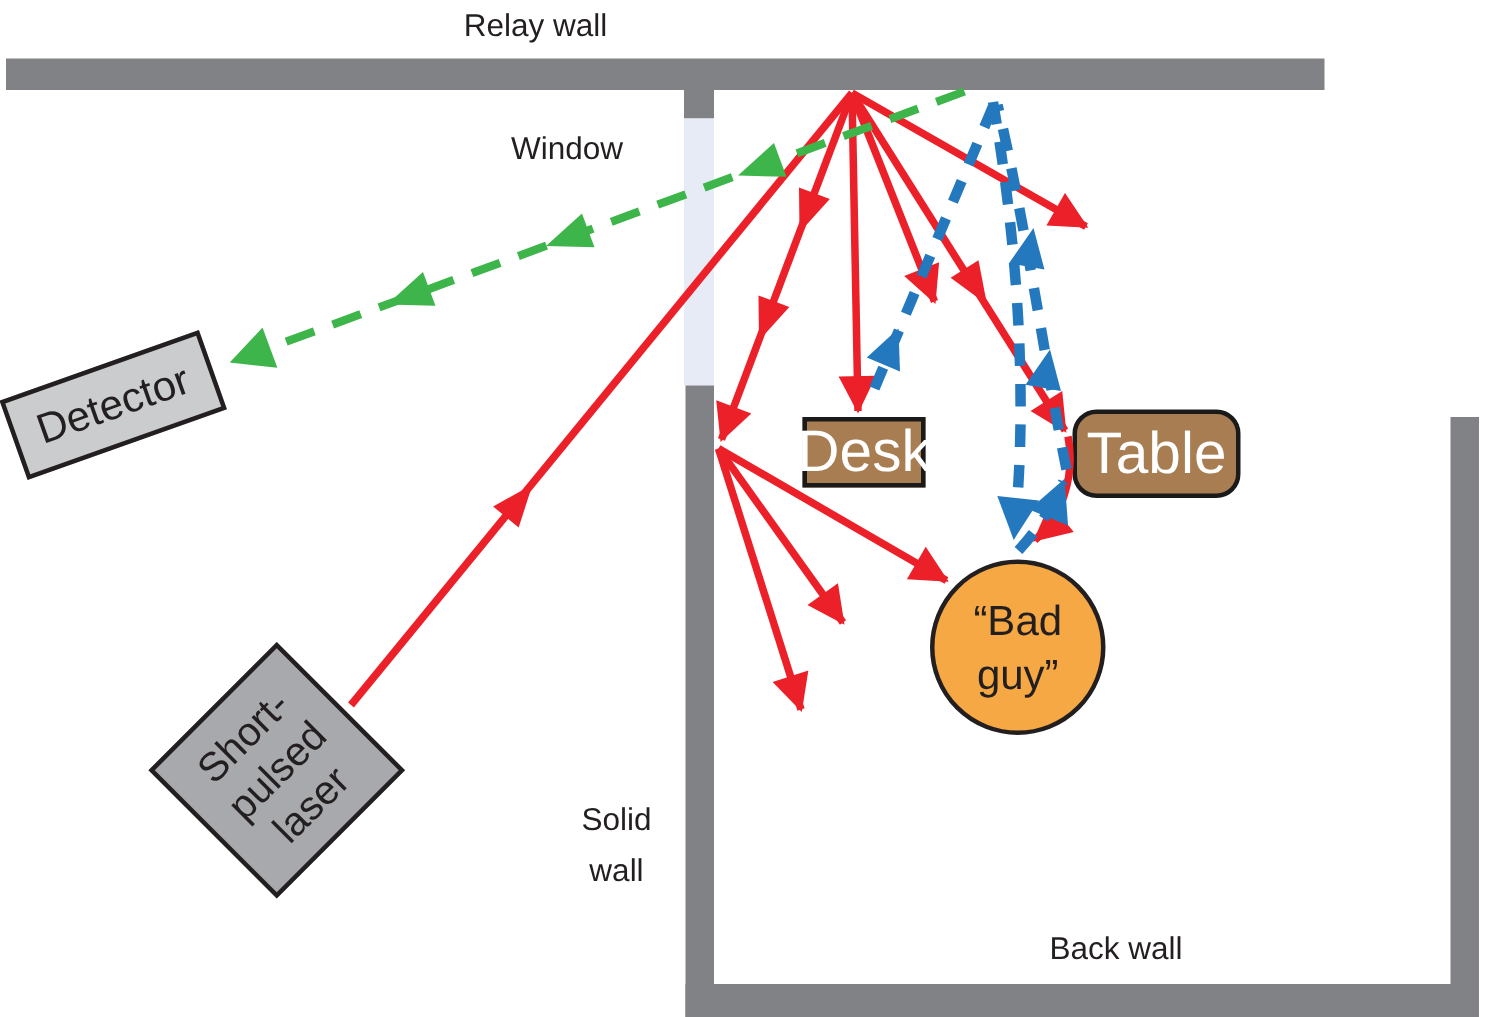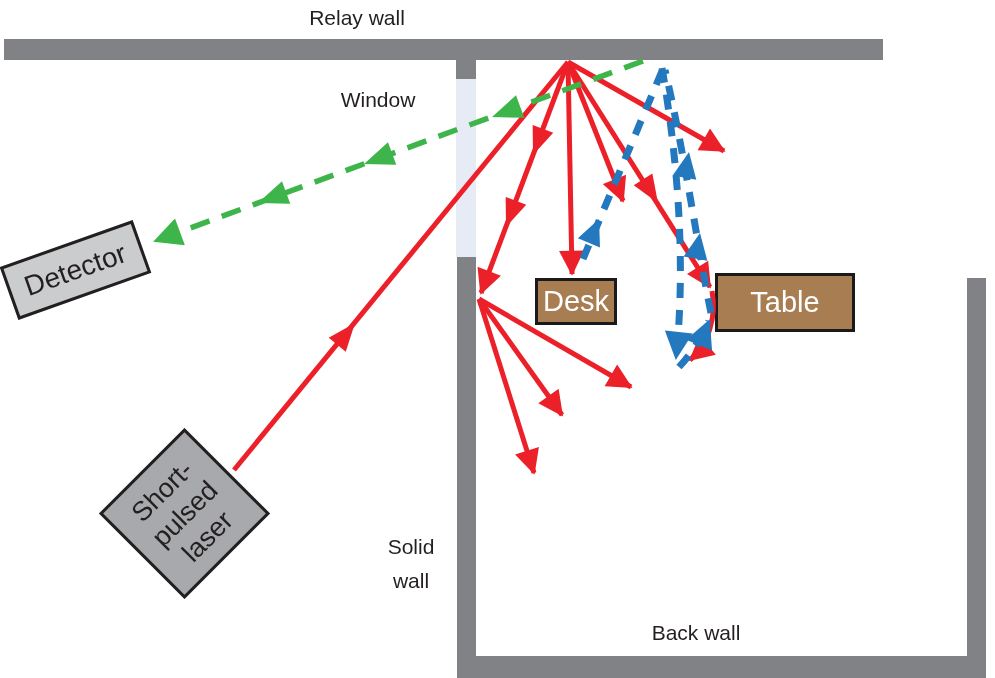--- a/index.html
+++ b/index.html
@@ -15,24 +15,24 @@
     left:5px;top:242px;width:141px;height:56px;background:var(--c-detector_gray,#cbccce);
     border:3px solid #231f20;transform:rotate(-19.5deg);font-size:28px;
   }
   #laser{
     left:124px;top:453px;width:121px;height:121px;background:var(--c-laser_gray,#a8a9ac);
     border:3px solid #231f20;transform:rotate(-45deg);flex-direction:column;
     font-size:27px;line-height:32px;text-align:center;
   }
   .furniture{
     background:var(--c-furniture_brown,#a87d52);border:3px solid #1a1a1a;
-    color:#ffffff;font-size:29px;
+    color:#ffffff;font-size:39px;
   }
   #desk{left:535px;top:278px;width:82px;height:47px;}
-  #table{left:715px;top:273px;width:140px;height:59px;}
+  #table{left:715px;top:273px;width:112px;height:59px;border-radius:16px;}
   #bad-guy{
     left:620px;top:373px;width:117px;height:117px;border-radius:50%;
     background:var(--c-bad_guy_orange,#f5a844);border:3px solid #231f20;
     flex-direction:column;font-size:28px;line-height:36px;text-align:center;
   }
   #arrow-layer{position:absolute;left:0;top:0;width:995px;height:678px;}
   .red-line{stroke:var(--c-red,#ec2028);stroke-width:5;fill:none;}
   .green-line{stroke:var(--c-green,#3db54a);stroke-width:5.5;fill:none;stroke-dasharray:20 13;}
   .blue-line{stroke:var(--c-blue,#2478be);stroke-width:7;fill:none;stroke-dasharray:15 12;}
   .red-head{fill:var(--c-red,#ec2028);}
@@ -50,40 +50,44 @@
   <div class="wall" style="left:457px;top:257px;width:19px;height:421px;"></div>
   <div class="wall" style="left:457px;top:656px;width:529px;height:22px;"></div>
   <div class="wall" style="left:967px;top:278px;width:19px;height:400px;"></div>
 
   <div class="label" style="left:237px;top:1px;width:240px;">Relay wall</div>
   <div class="label" style="left:341px;top:530px;width:140px;">
     <div>Solid</div>
     <div>wall</div>
   </div>
   <div class="label" style="left:288px;top:83px;width:180px;">Window</div>
-  <div class="label" style="left:596px;top:616px;width:200px;">Back wall</div>
+  <div class="label" style="left:644px;top:616px;width:200px;">Back wall</div>
 
   <div class="box" id="detector">
     <span>Detector</span>
   </div>
 
   <div class="box" id="laser">
     <div>Short-</div>
     <div>pulsed</div>
     <div>laser</div>
   </div>
 
   <div class="box furniture" id="desk">
     <span>Desk</span>
   </div>
 
   <div class="box furniture" id="table">
     <span>Table</span>
   </div>
 
+  <div class="box" id="bad-guy">
+    <div>“Bad</div>
+    <div>guy”</div>
+  </div>
 
   <svg id="arrow-layer" viewBox="0 0 995 678">
     <defs>
       <marker id="mr" viewBox="0 0 10 10" refX="9.3" refY="5" markerWidth="5.4" markerHeight="5" orient="auto-start-reverse">
         <path d="M0,0 L10,5 L0,10 z" class="red-head"></path>
       </marker>
       <marker id="mg" viewBox="0 0 10 10" refX="9.3" refY="5" markerWidth="5.6" markerHeight="5.2" orient="auto-start-reverse">
         <path d="M0,0 L10,5 L0,10 z" class="green-head"></path>
       </marker>
       <marker id="mb" viewBox="0 0 10 10" refX="9.3" refY="5" markerWidth="4.2" markerHeight="4" orient="auto-start-reverse">

